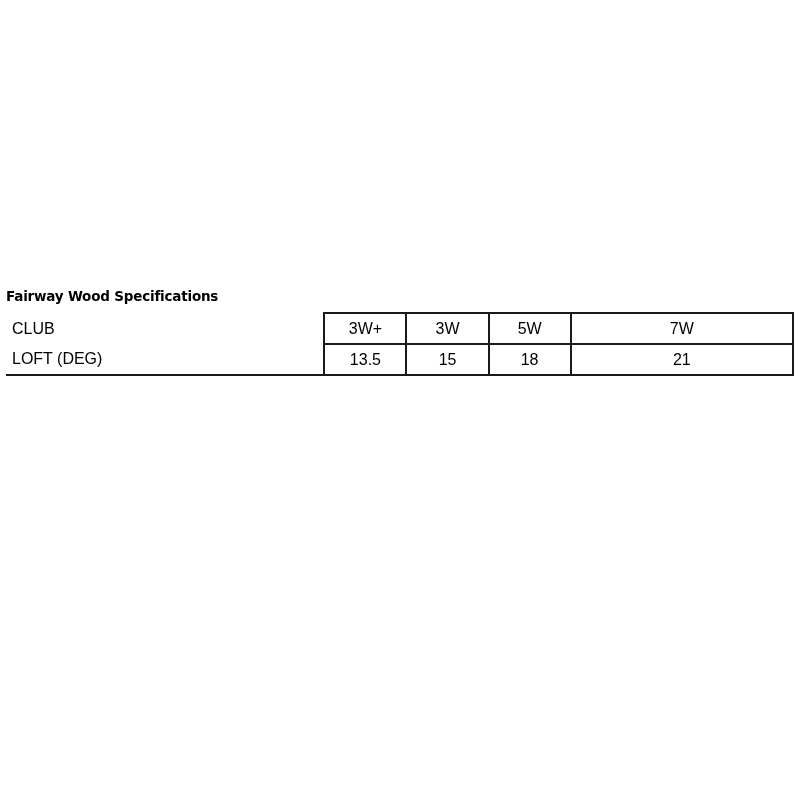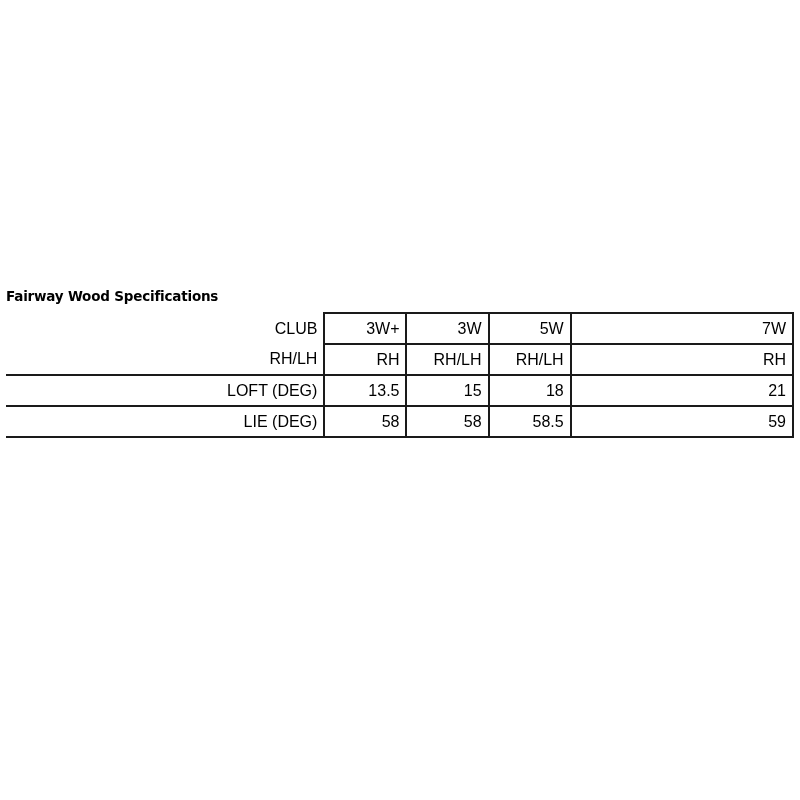--- a/index.html
+++ b/index.html
@@ -74,21 +74,20 @@
   
   tr.body-row td.val-cell {
     border-bottom: 2px solid #1a1a1a;
   }
   tr.last-row td.val-cell {
     border-bottom: 2px solid #1a1a1a;
   }
   
   tr.rule-row td {
     border-bottom: 2px solid #1a1a1a;
-    text-align: right;
   }
   col.c-label { width: 318px; }
   col.c-1 { width: 82px; }
   col.c-2 { width: 82px; }
   col.c-3 { width: 82px; }
   col.c-4 { width: 222px; }
 </style>
 </head>
 <body>
 
@@ -106,36 +105,22 @@
     </colgroup>
     <tbody>
       <tr class="hdr-row rule-row">
         <td class="label-cell">CLUB</td>
         <td class="val-cell">3W+</td>
         <td class="val-cell">3W</td>
         <td class="val-cell">5W</td>
         <td class="val-cell">7W</td>
       </tr>
       <tr class="body-row rule-row">
-        <td class="label-cell">RH/LH</td>
-        <td class="val-cell">RH</td>
-        <td class="val-cell">RH/LH</td>
-        <td class="val-cell">RH/LH</td>
-        <td class="val-cell">RH</td>
-      </tr>
-      <tr class="body-row rule-row">
         <td class="label-cell">LOFT (DEG)</td>
         <td class="val-cell">13.5</td>
         <td class="val-cell">15</td>
         <td class="val-cell">18</td>
         <td class="val-cell">21</td>
-      </tr>
-      <tr class="body-row rule-row">
-        <td class="label-cell">LIE (DEG)</td>
-        <td class="val-cell">58</td>
-        <td class="val-cell">58</td>
-        <td class="val-cell">58.5</td>
-        <td class="val-cell">59</td>
       </tr>
     </tbody>
   </table>
 
 </div>
 
 </body></html>

